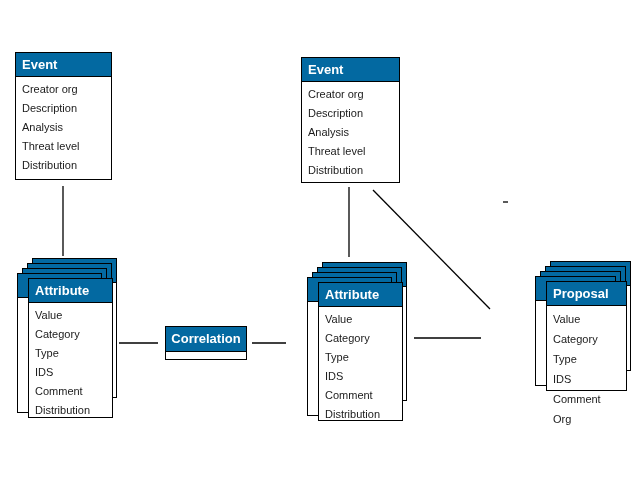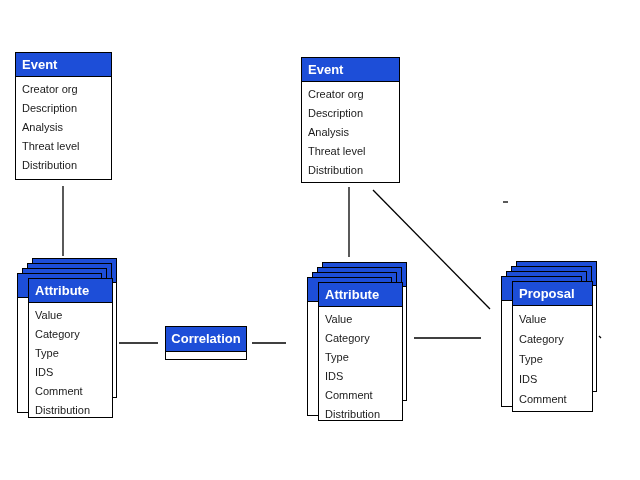--- a/index.html
+++ b/index.html
@@ -6,21 +6,21 @@
   #stage{
     position:relative;width:640px;height:480px;background:#ffffff;
     font-family:"Liberation Sans", sans-serif;overflow:hidden;
   }
   
   .card{
     position:absolute;background:#ffffff;border:1.5px solid #000;
     box-sizing:border-box;
   }
   .card-header{
-    background:#1d4ed8;color:#fff;font-weight:bold;font-size:13px;
+    background:#0369a1;color:#fff;font-weight:bold;font-size:13px;
     height:24px;line-height:23px;padding-left:6px;
     border-bottom:1.5px solid #000;box-sizing:border-box;
     white-space:nowrap;overflow:hidden;
   }
   .card-body{padding:3px 0 0 6px;}
   .field{font-size:11px;line-height:19px;color:#1a1a1a;white-space:nowrap;}
   .proposal-body .field{line-height:20px;}
   
   #event-left{left:15px;top:52px;width:97px;height:128px;}
   #event-right{left:301px;top:57px;width:99px;height:126px;}
@@ -29,21 +29,21 @@
   .stack .card{left:16px;top:20px;}
   .stack .back.b1{left:5px;top:15px;}
   .stack .back.b2{left:10px;top:10px;}
   .stack .back.b3{left:15px;top:5px;}
   .stack .back.b4{left:20px;top:0;}
   #attribute-left-stack{left:12px;top:258px;width:110px;height:165px;}
   #attribute-left-stack .card{width:85px;height:140px;}
   #attribute-middle-stack{left:302px;top:262px;width:110px;height:165px;}
   #attribute-middle-stack .card{width:85px;height:139px;}
   #proposal-stack{left:496px;top:261px;width:106px;height:172px;}
-  #proposal-stack .card{width:81px;height:131px;}
+  #proposal-stack .card{width:81px;height:110px;margin-left:34px;}
   
   #correlation{
     left:165px;top:326px;width:82px;height:34px;
   }
   #correlation .card-header{
     height:25px;line-height:24px;text-align:center;padding-left:0;font-size:13px;
   }
   
   #connector-svg{
     position:absolute;left:0;top:0;width:640px;height:480px;
@@ -155,20 +155,21 @@
         <div class="card-header"></div>
       </div>
     <div class="card front">
       <div class="card-header">Proposal</div>
       <div class="card-body proposal-body">
         <div class="field">Value</div>
         <div class="field">Category</div>
         <div class="field">Type</div>
         <div class="field">IDS</div>
         <div class="field">Comment</div>
+        <div class="field">Org</div>
       </div>
     </div>
   </div>
 
   <div class="card" id="correlation">
     <div class="card-header">Correlation</div>
   </div>
 
 </div>
 

